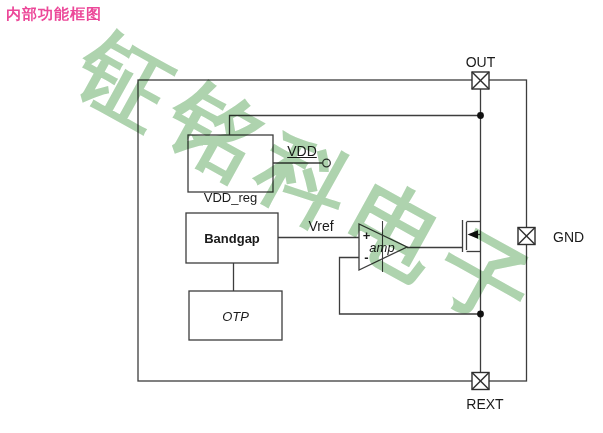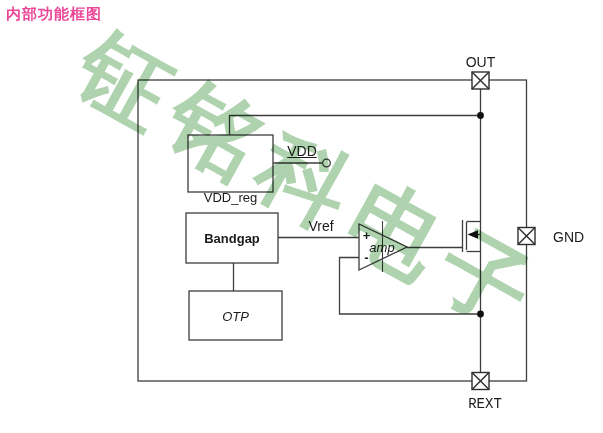--- a/index.html
+++ b/index.html
@@ -94,15 +94,15 @@
 <div class="lbl" style="left:230.5px;top:163.5px;margin-top:33px;">VDD_reg</div>
 <div class="lbl" style="left:232px;top:238px;font-weight:bold;">Bandgap</div>
 <div class="lbl" style="left:235.5px;top:315.5px;font-style:italic;">OTP</div>
 <div class="lbl lbl-small" style="left:302px;top:151px;text-decoration:underline;">VDD</div>
 <div class="lbl lbl-small" style="left:321px;top:226px;">Vref</div>
 <div class="lbl" style="left:382px;top:247px;font-style:italic;">amp</div>
 <div class="lbl amp-sign" style="left:366.5px;top:235px;">+</div>
 <div class="lbl amp-sign" style="left:366.5px;top:256.5px;">-</div>
 <div class="lbl lbl-small" style="left:480.5px;top:62px;">OUT</div>
 <div class="lbl lbl-small lbl-left" style="left:541px;top:236.5px;margin-left:12px;">GND</div>
-<div class="lbl lbl-small" style="left:485px;top:403.5px;font-family:Liberation Mono, monospace;">REXT</div>
+<div class="lbl lbl-small" style="left:485px;top:403.5px;">REXT</div>
 
 <div class="watermark">钲铭科电子</div>
 
 </body></html>

